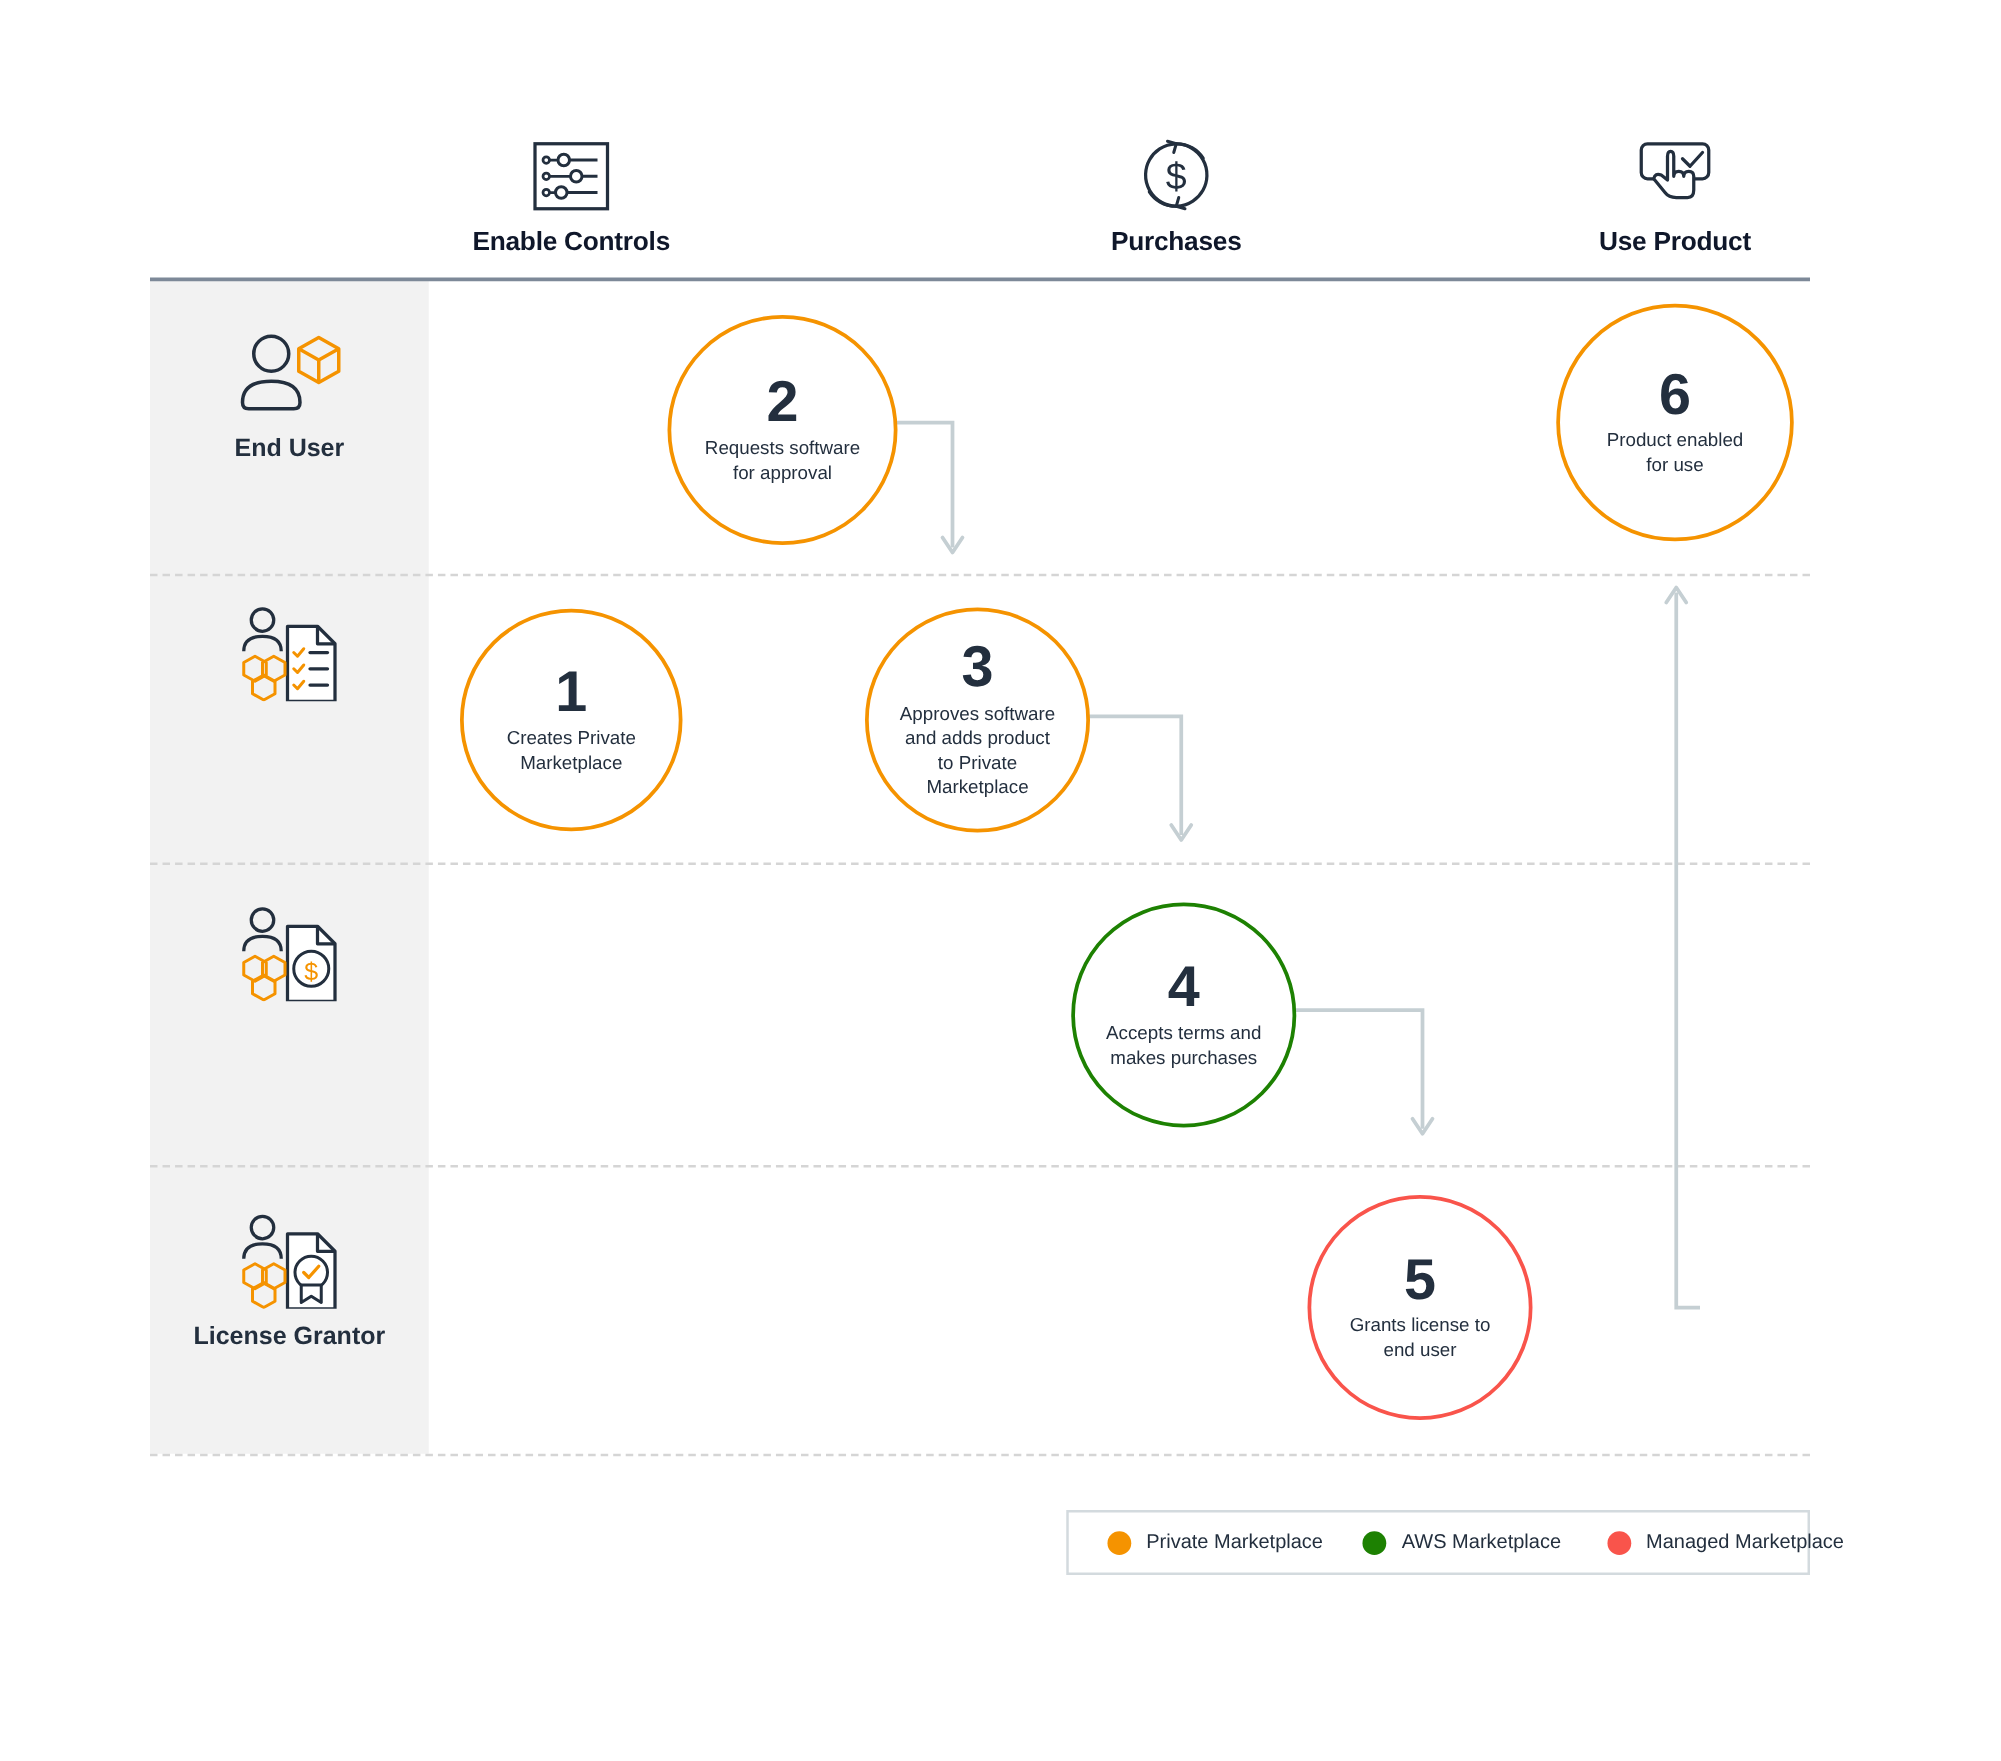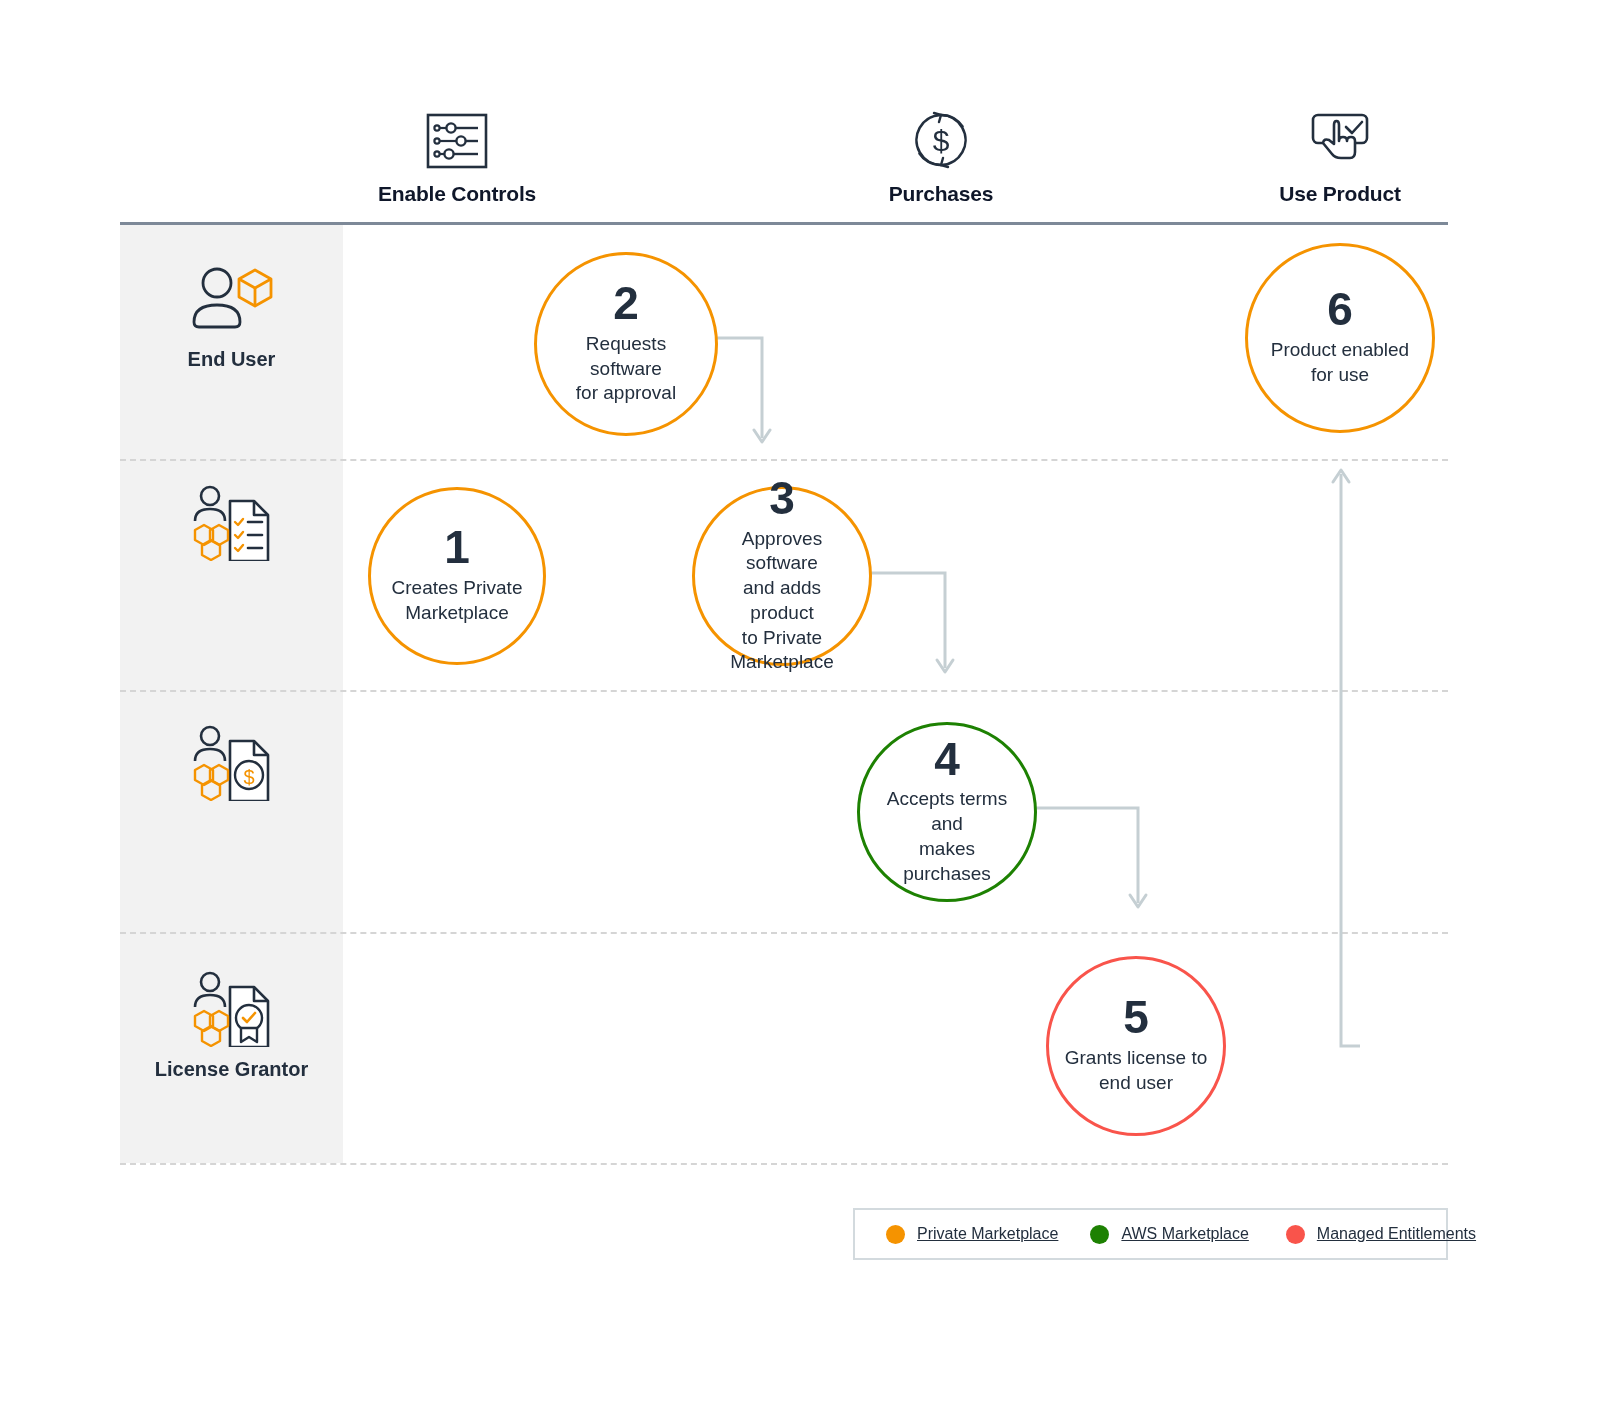--- a/index.html
+++ b/index.html
@@ -102,21 +102,21 @@
     text-align: center;
   }
   .step .step-num {
     font-size: 46px;
     font-weight: bold;
     line-height: 0.95;
     color: #232f3e;
   }
   .step .step-text {
     margin-top: 6px;
-    font-size: 19px;
+    font-size: 15px;
     line-height: 1.3;
     color: #232f3e;
     padding: 0 14px;
   }
 
   
   .connector {
     position: absolute;
     pointer-events: none;
   }
@@ -126,21 +126,20 @@
     position: absolute;
     left: 853px;
     top: 1208px;
     width: 595px;
     height: 52px;
     border: 2px solid #d3dade;
     background: #ffffff;
     display: flex;
     align-items: center;
     box-sizing: border-box;
-    text-decoration: underline;
   }
   .legend-item {
     display: flex;
     align-items: center;
     white-space: nowrap;
   }
   .legend-dot {
     width: 19px;
     height: 19px;
     border-radius: 50%;
@@ -355,17 +354,17 @@
     <div class="legend-item" style="margin-left:31px;">
       <span class="legend-dot" style="background:#f59300;"></span>
       <span class="legend-label">Private Marketplace</span>
     </div>
     <div class="legend-item" style="margin-left:32px;">
       <span class="legend-dot" style="background:#1d8102;"></span>
       <span class="legend-label">AWS Marketplace</span>
     </div>
     <div class="legend-item" style="margin-left:37px;">
       <span class="legend-dot" style="background:#f9544b;"></span>
-      <span class="legend-label">Managed Entitlements</span>
+      <span class="legend-label">Managed Marketplace</span>
     </div>
   </div>
 
 </div>
 
 </body></html>

